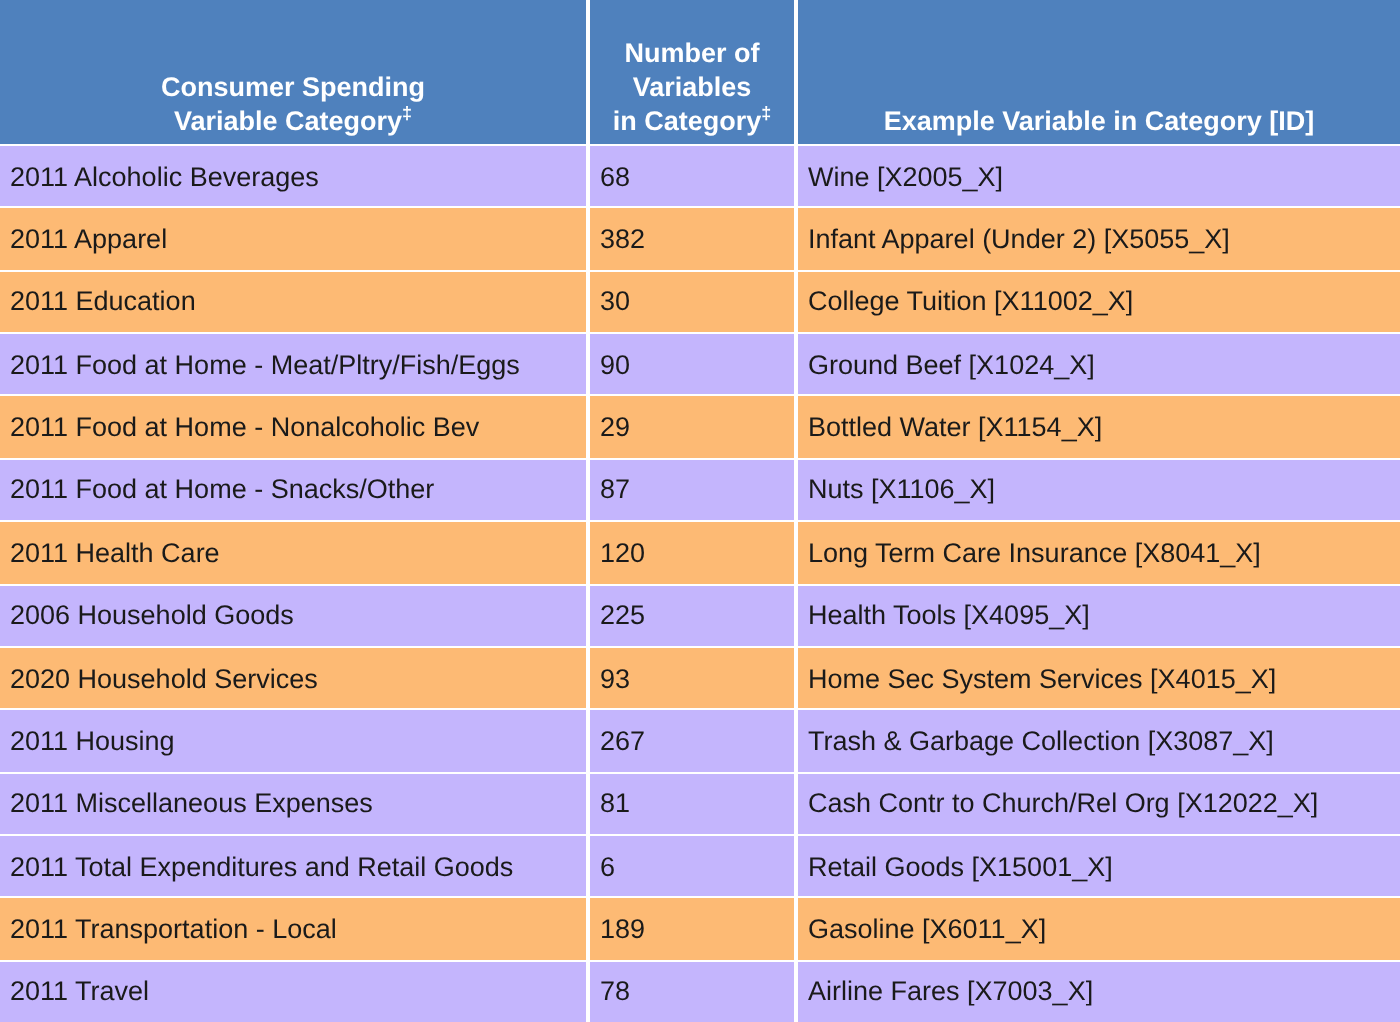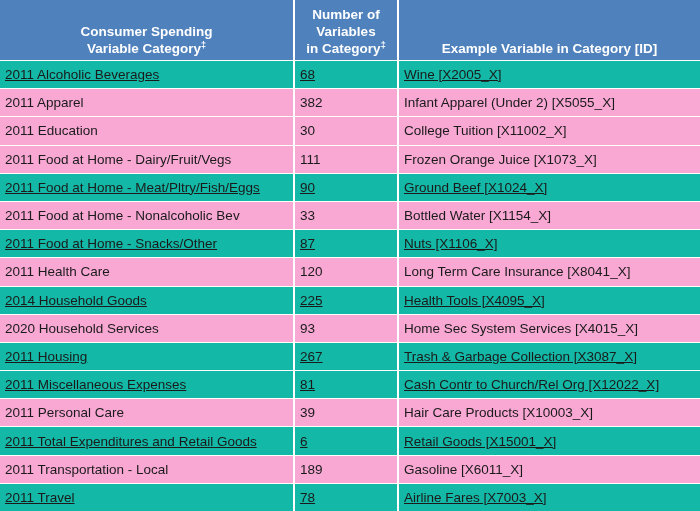--- a/index.html
+++ b/index.html
@@ -21,21 +21,21 @@
     table-layout: fixed;
   }
 
   #data-table thead th {
     background: #4F81BD;
     color: #FFFFFF;
     font-weight: bold;
     font-size: 13.5px;
     line-height: 17px;
     height: 57px;
-    padding: 0 4px 3px 4px;
+    padding: 12px 4px 3px 4px;
     vertical-align: bottom;
     text-align: center;
     border-right: 2px solid #FFFFFF;
     border-bottom: 1px solid #FFFFFF;
   }
   #data-table thead th.last-head {
     border-right: none;
   }
   #data-table thead th .hdr-line {
     display: block;
@@ -57,25 +57,24 @@
     overflow: hidden;
     border-right: 2px solid #FFFFFF;
     border-bottom: 1px solid #FFFFFF;
     text-align: left;
   }
   #data-table tbody td.col-example {
     border-right: none;
   }
 
   #data-table tbody tr.band-dark td {
-    background: #14b8a6;
-    text-decoration: underline;
+    background: #c4b5fd;
   }
   #data-table tbody tr.band-light td {
-    background: #f9a8d4;
+    background: #fdba74;
   }
   #data-table tbody tr:last-child td {
     border-bottom: none;
   }
 
   col.c-category { width: 294px; }
   col.c-count    { width: 104px; }
   col.c-example  { width: 302px; }
 </style>
 </head>
@@ -112,69 +111,59 @@
       <tr class="band-light">
         <td class="col-category">2011 Apparel</td>
         <td class="col-count">382</td>
         <td class="col-example">Infant Apparel (Under 2) [X5055_X]</td>
       </tr>
       <tr class="band-light">
         <td class="col-category">2011 Education</td>
         <td class="col-count">30</td>
         <td class="col-example">College Tuition [X11002_X]</td>
       </tr>
-      <tr class="band-light">
-        <td class="col-category">2011 Food at Home - Dairy/Fruit/Vegs</td>
-        <td class="col-count">111</td>
-        <td class="col-example">Frozen Orange Juice [X1073_X]</td>
-      </tr>
       <tr class="band-dark">
         <td class="col-category">2011 Food at Home - Meat/Pltry/Fish/Eggs</td>
         <td class="col-count">90</td>
         <td class="col-example">Ground Beef [X1024_X]</td>
       </tr>
       <tr class="band-light">
         <td class="col-category">2011 Food at Home - Nonalcoholic Bev</td>
-        <td class="col-count">33</td>
+        <td class="col-count">29</td>
         <td class="col-example">Bottled Water [X1154_X]</td>
       </tr>
       <tr class="band-dark">
         <td class="col-category">2011 Food at Home - Snacks/Other</td>
         <td class="col-count">87</td>
         <td class="col-example">Nuts [X1106_X]</td>
       </tr>
       <tr class="band-light">
         <td class="col-category">2011 Health Care</td>
         <td class="col-count">120</td>
         <td class="col-example">Long Term Care Insurance [X8041_X]</td>
       </tr>
       <tr class="band-dark">
-        <td class="col-category">2014 Household Goods</td>
+        <td class="col-category">2006 Household Goods</td>
         <td class="col-count">225</td>
         <td class="col-example">Health Tools [X4095_X]</td>
       </tr>
       <tr class="band-light">
         <td class="col-category">2020 Household Services</td>
         <td class="col-count">93</td>
         <td class="col-example">Home Sec System Services [X4015_X]</td>
       </tr>
       <tr class="band-dark">
         <td class="col-category">2011 Housing</td>
         <td class="col-count">267</td>
         <td class="col-example">Trash &amp; Garbage Collection [X3087_X]</td>
       </tr>
       <tr class="band-dark">
         <td class="col-category">2011 Miscellaneous Expenses</td>
         <td class="col-count">81</td>
         <td class="col-example">Cash Contr to Church/Rel Org [X12022_X]</td>
-      </tr>
-      <tr class="band-light">
-        <td class="col-category">2011 Personal Care</td>
-        <td class="col-count">39</td>
-        <td class="col-example">Hair Care Products [X10003_X]</td>
       </tr>
       <tr class="band-dark">
         <td class="col-category">2011 Total Expenditures and Retail Goods</td>
         <td class="col-count">6</td>
         <td class="col-example">Retail Goods [X15001_X]</td>
       </tr>
       <tr class="band-light">
         <td class="col-category">2011 Transportation - Local</td>
         <td class="col-count">189</td>
         <td class="col-example">Gasoline [X6011_X]</td>

